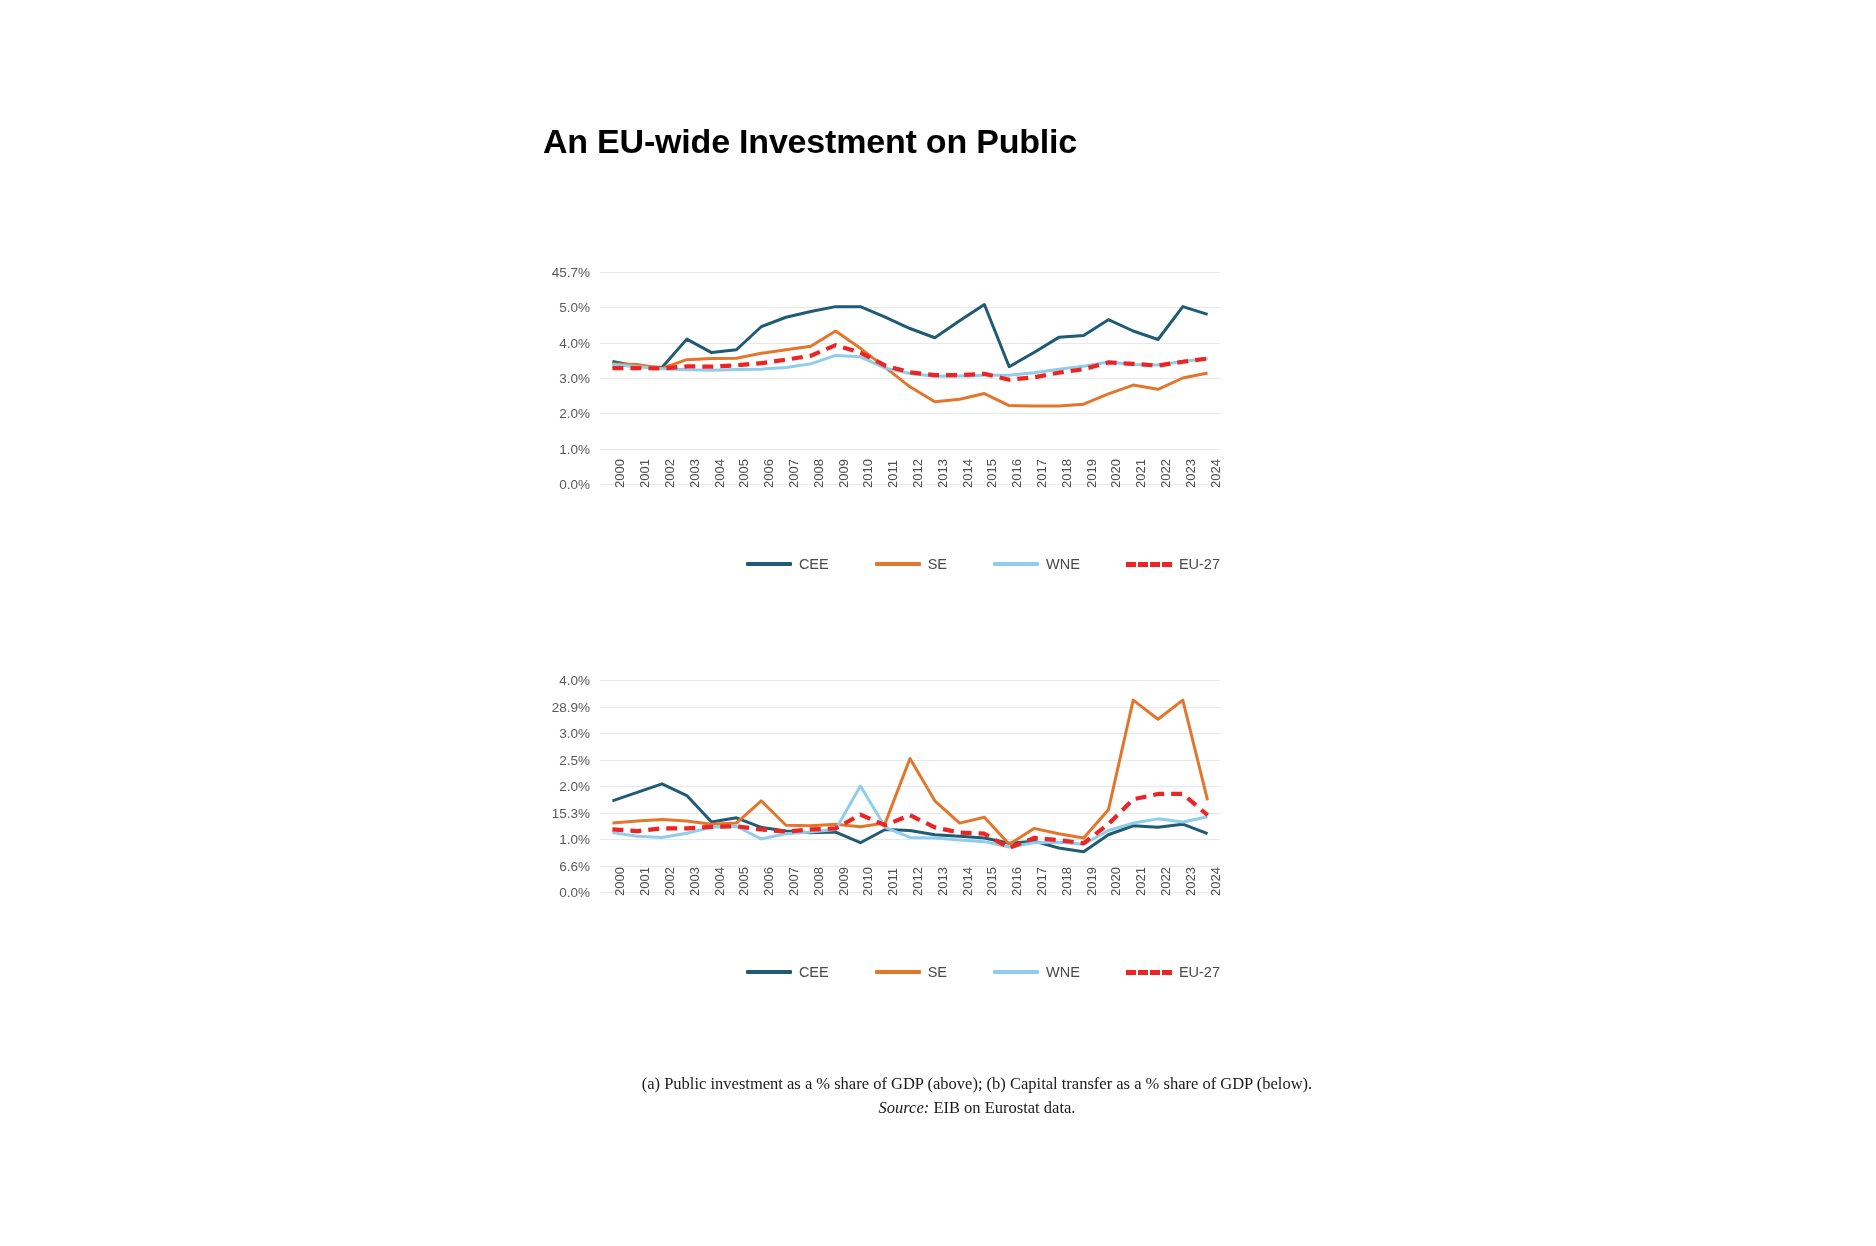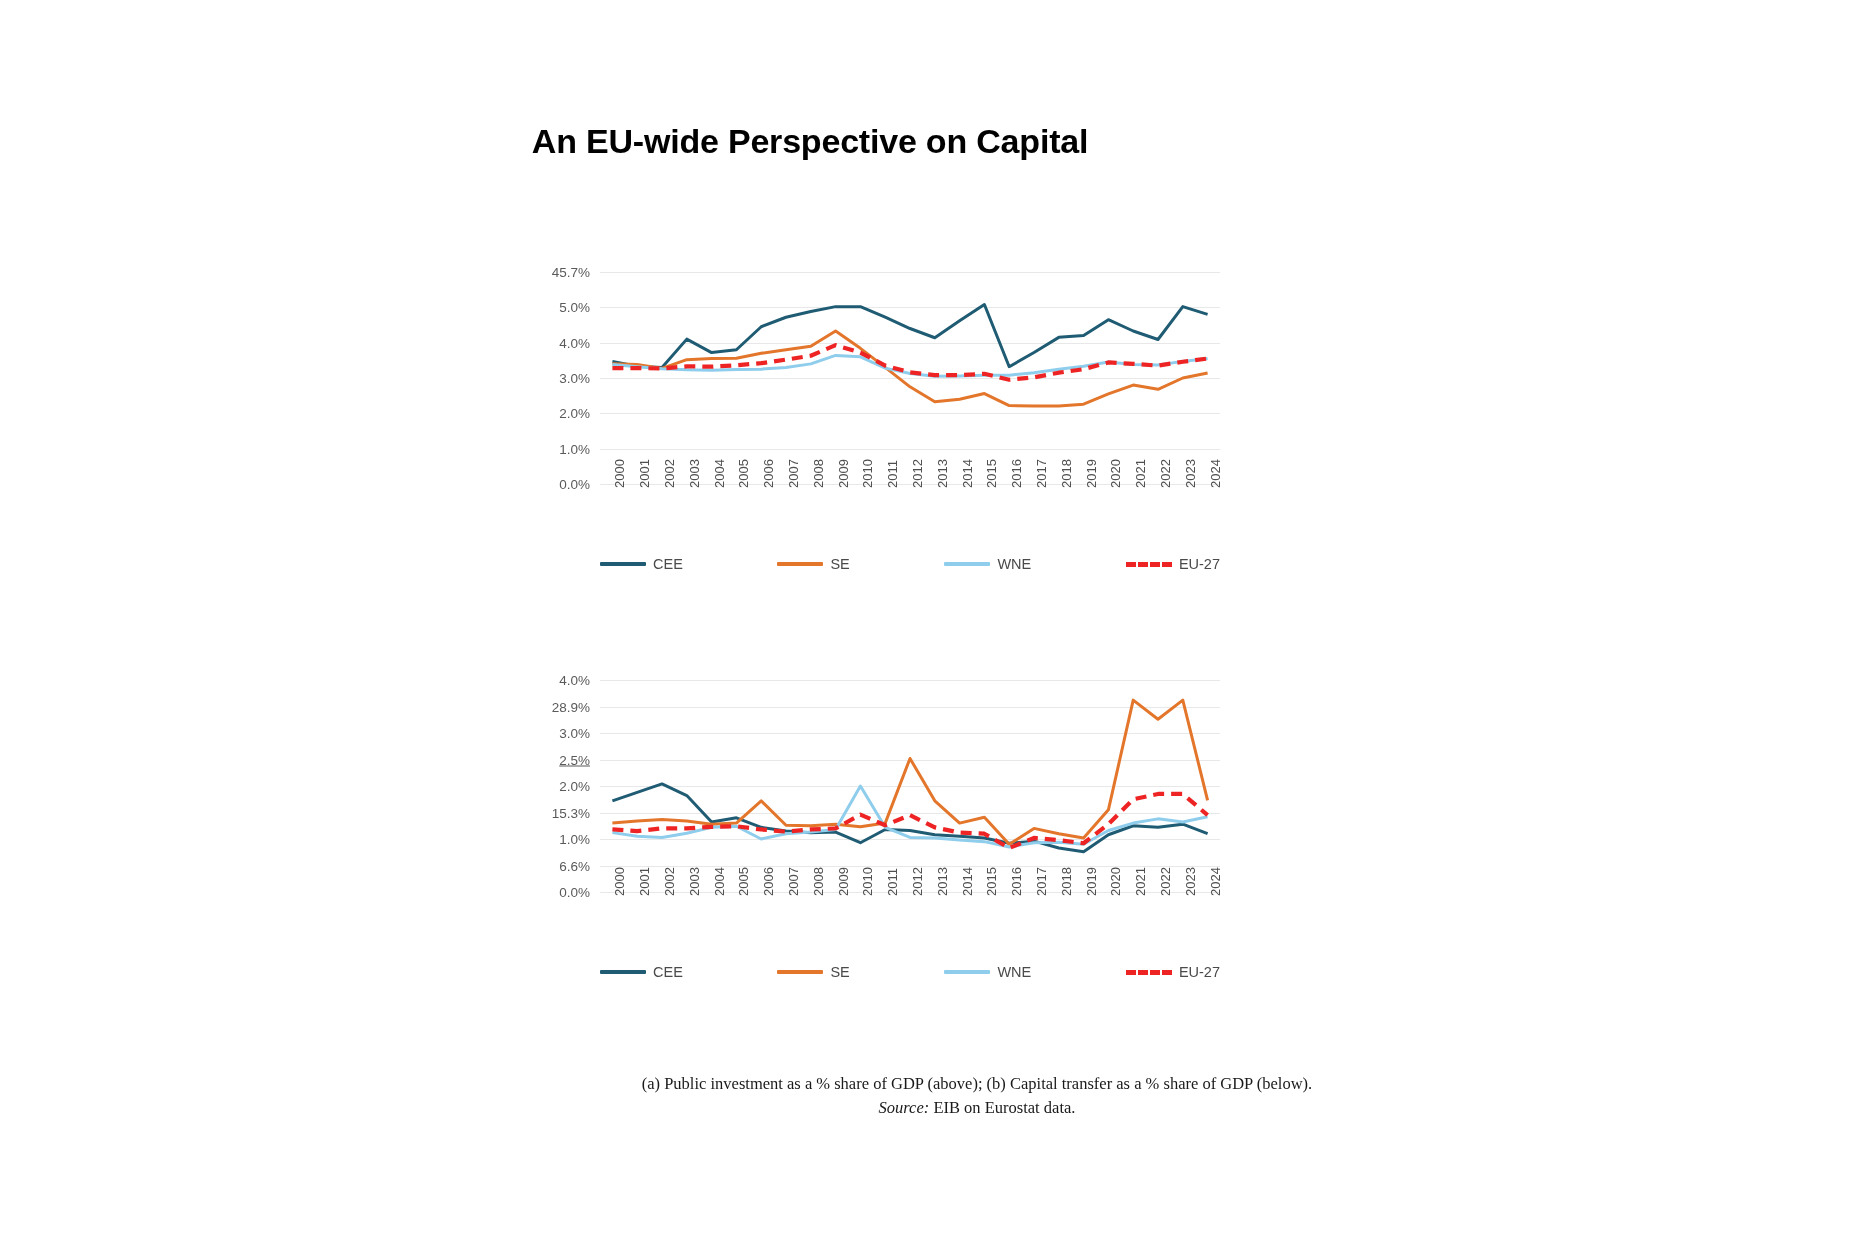--- a/index.html
+++ b/index.html
@@ -112,21 +112,21 @@
     justify-content: center;
   }
 
   
   .legend {
     position: absolute;
     left: 80px;
     right: 0;
     top: 284px;
     display: flex;
-    justify-content: space-between;
+    justify-content: flex-end;
     align-items: center;
     gap: 46px;
   }
   .legend-item {
     display: flex;
     align-items: center;
     gap: 7px;
   }
   .legend-swatch {
     width: 46px;
@@ -158,21 +158,21 @@
     line-height: 1.45;
   }
   .caption em { font-style: italic; }
 </style>
 </head>
 <body>
 
 <div class="page">
 
   <div class="title-block">
-    <div class="title-line">An EU-wide Perspective on Capital</div>
+    <div class="title-line">An EU-wide Investment on Public</div>
   </div>
 
   <div class="chart-block" id="chart-a">
     <div class="plot-area">
       <div class="grid-layer">
           <div class="gridline" style="top: 212px;"></div>
           <div class="ylabel" style="top: 212px;">0.0%</div>
           <div class="gridline" style="top: 176.667px;"></div>
           <div class="ylabel" style="top: 176.667px;">1.0%</div>
           <div class="gridline" style="top: 141.333px;"></div>
@@ -297,21 +297,21 @@
           <div class="ylabel" style="top: 212px;">0.0%</div>
           <div class="gridline" style="top: 185.5px;"></div>
           <div class="ylabel" style="top: 185.5px;">6.6%</div>
           <div class="gridline" style="top: 159px;"></div>
           <div class="ylabel" style="top: 159px;">1.0%</div>
           <div class="gridline" style="top: 132.5px;"></div>
           <div class="ylabel" style="top: 132.5px;">15.3%</div>
           <div class="gridline" style="top: 106px;"></div>
           <div class="ylabel" style="top: 106px;">2.0%</div>
           <div class="gridline" style="top: 79.5px;"></div>
-          <div class="ylabel" style="top: 79.5px; text-decoration: underline;">2.5%</div>
+          <div class="ylabel" style="top: 79.5px;">2.5%</div>
           <div class="gridline" style="top: 53px;"></div>
           <div class="ylabel" style="top: 53px;">3.0%</div>
           <div class="gridline" style="top: 26.5px;"></div>
           <div class="ylabel" style="top: 26.5px;">28.9%</div>
           <div class="gridline" style="top: 0px;"></div>
           <div class="ylabel" style="top: 0px;">4.0%</div>
         </div>
       <svg class="series-svg" preserveAspectRatio="none" viewBox="0 0 620 212" width="620" height="212">
           <polyline points="12.40,120.84 37.20,112.36 62.00,103.88 86.80,115.54 111.60,142.04 136.40,137.80 161.20,147.34 186.00,151.05 210.80,152.64 235.60,152.11 260.40,162.71 285.20,149.46 310.00,150.52 334.80,154.76 359.60,156.35 384.40,157.94 409.20,163.24 434.00,161.12 458.80,168.01 483.60,171.72 508.40,154.76 533.20,145.75 558.00,147.34 582.80,144.16 607.60,153.70" fill="none" stroke="#1f5c74" stroke-linejoin="round" stroke-linecap="butt" stroke-width="3.0"></polyline>
           <polyline points="12.40,143.10 37.20,140.98 62.00,139.39 86.80,140.98 111.60,144.16 136.40,143.10 161.20,120.84 186.00,145.22 210.80,145.75 235.60,144.16 260.40,146.81 285.20,143.10 310.00,78.44 334.80,120.84 359.60,143.10 384.40,137.27 409.20,164.30 434.00,148.40 458.80,153.70 483.60,157.94 508.40,129.85 533.20,20.14 558.00,39.22 582.80,20.14 607.60,120.31" fill="none" stroke="#e3762b" stroke-linejoin="round" stroke-linecap="butt" stroke-width="3.0"></polyline>

